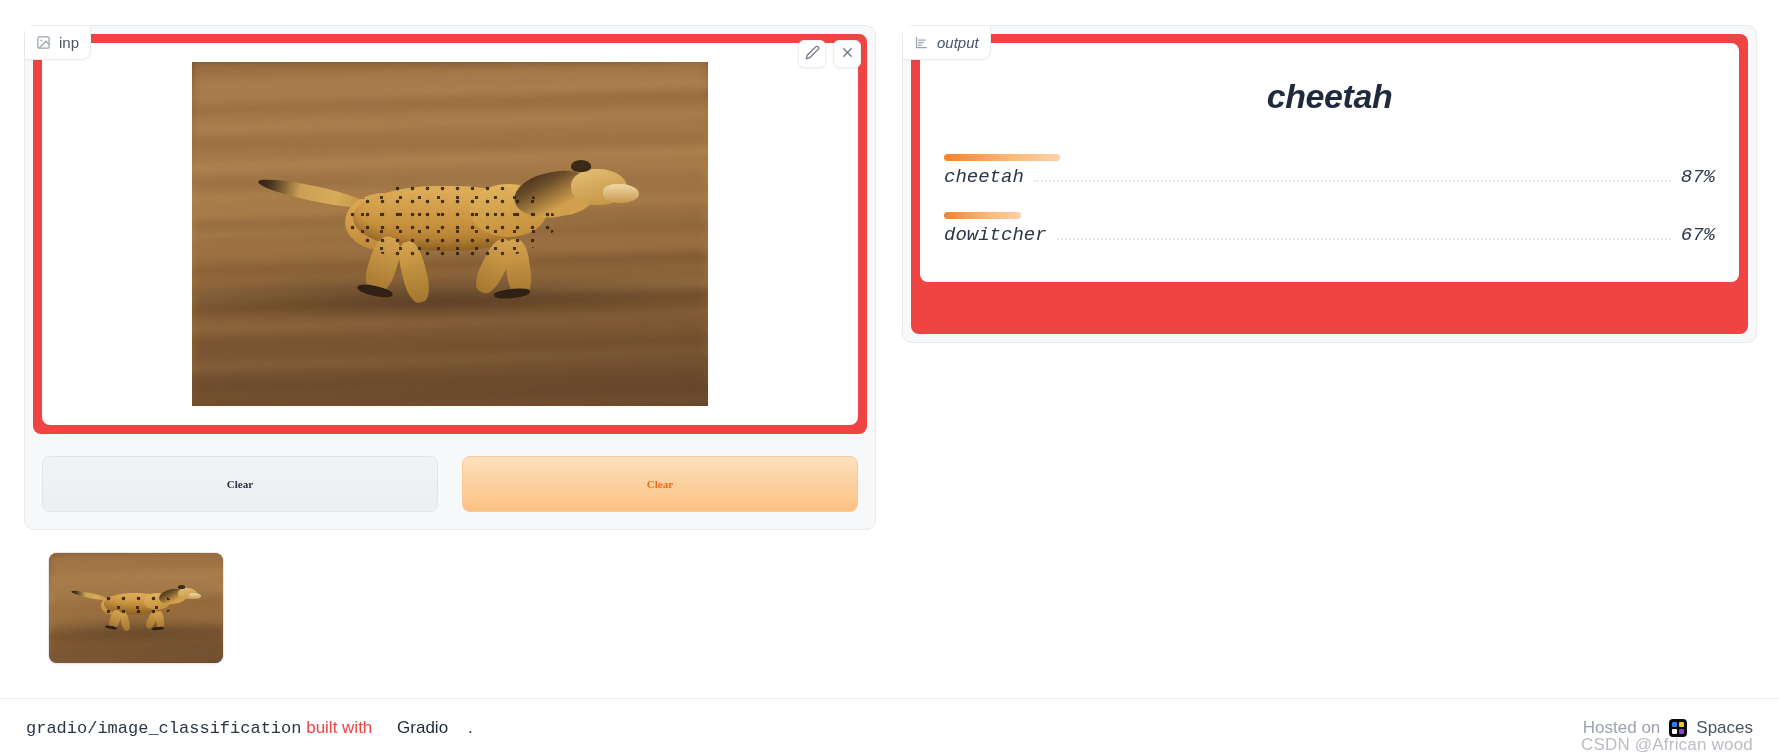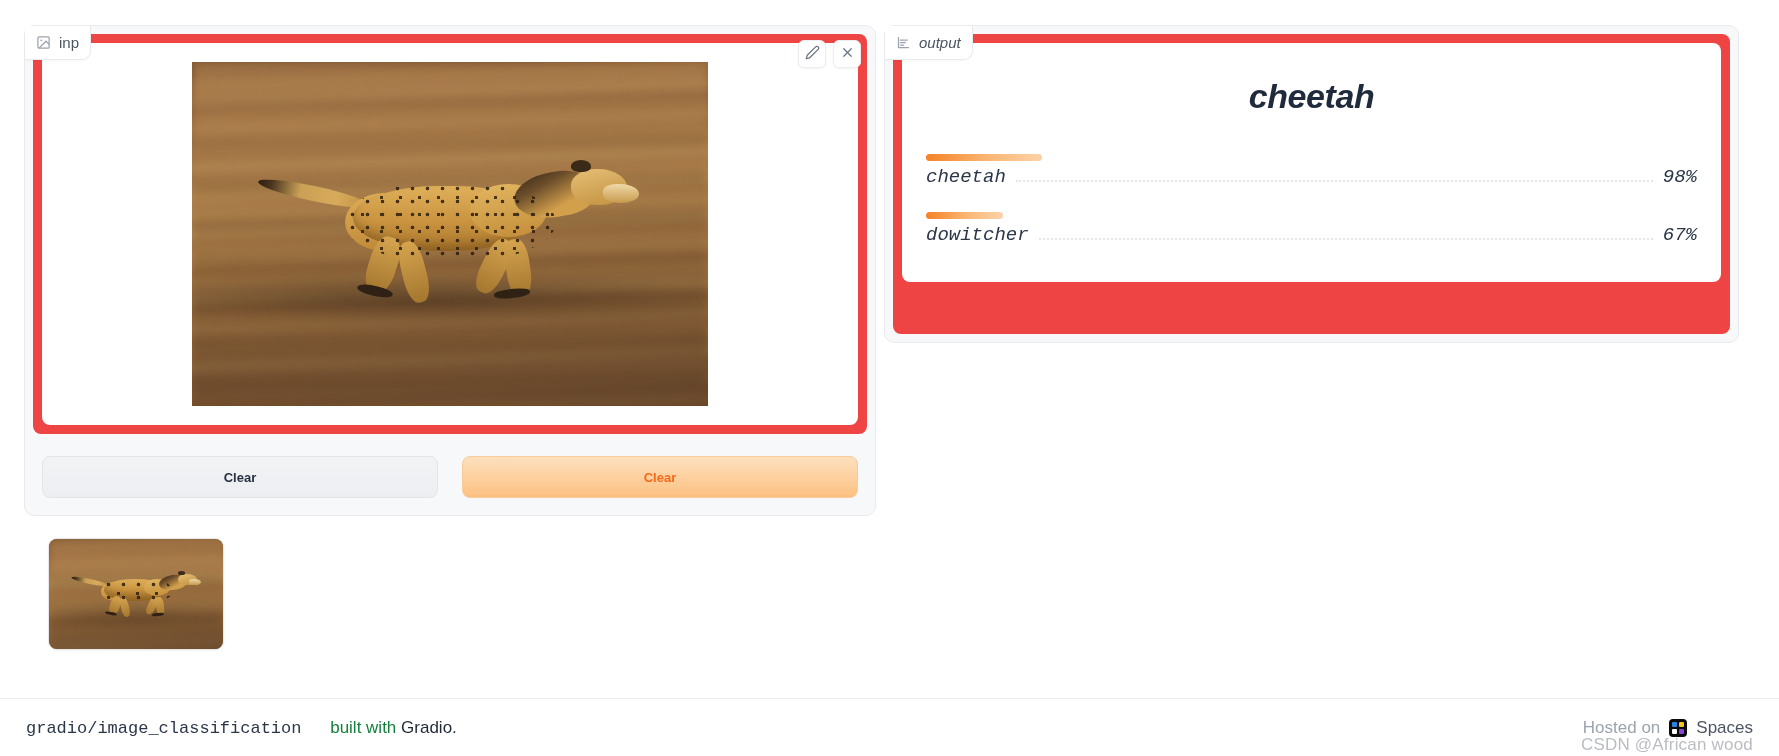--- a/index.html
+++ b/index.html
@@ -16,21 +16,21 @@
   .app {
     position: relative;
     width: 1779px;
     height: 756px;
     padding: 0;
   }
 
   
   .columns {
     display: flex;
-    gap: 8px;
+    gap: 26px;
     padding: 25px 24px 0 24px;
     align-items: flex-start;
   }
 
   .col-left  { width: 852px; flex: 0 0 852px; }
   .col-right { width: 855px; flex: 0 0 855px; font-style: italic; }
 
   
   .panel {
     background: #f7f8fa;
@@ -208,27 +208,28 @@
   .icon-btn svg { width: 15px; height: 15px; }
 
   
   .btn-row {
     display: flex;
     gap: 24px;
     padding: 22px 9px 9px 9px;
   }
   .btn {
     flex: 1;
-    height: 42px;
+    height: 56px;
     border-radius: 8px;
     display: flex; align-items: center; justify-content: center;
-    font-size: 13px;
+    font-size: 11px;
     font-weight: 600;
     cursor: pointer;
     border: 1px solid transparent;
+    font-family: Liberation Serif, serif;
   }
   .btn-clear {
     background: linear-gradient(180deg,#f2f3f5 0%, #eceef1 100%);
     border-color: #e3e5e9;
     color: #273142;
   }
   .btn-submit {
     background: linear-gradient(180deg,#fde0bd 0%, #fcc182 100%);
     border-color: #f8c999;
     color: #f4691a;
@@ -303,22 +304,22 @@
     left: 0; right: 0; bottom: 0;
     height: 58px;
     border-top: 1px solid #ededf0;
     display: flex;
     align-items: center;
     justify-content: space-between;
     padding: 0 26px;
   }
   .footer-left { font-size: 17px; color: #374151; }
   .footer-left .mono { font-family: "Liberation Mono", monospace; color: #2b3648; }
-  .footer-left .muted { color: #15803d; margin-left: 24px; }
-  .footer-left .brand { color: #1f2937; }
+  .footer-left .muted { color: #ef4444; }
+  .footer-left .brand { color: #1f2937; margin-left: 20px; }
   .footer-right {
     display: flex; align-items: center; gap: 9px;
     font-size: 17px; color: #9ca3af;
   }
   .spaces-icon {
     width: 18px; height: 18px;
     background: #0b0b0d;
     border-radius: 4px;
     display: grid;
     grid-template-columns: 1fr 1fr;
@@ -461,21 +462,21 @@
           <div class="label-inner">
             <div class="label-title">cheetah</div>
 
             <div class="conf-list">
 
               <div class="conf-row">
                 <div class="conf-bar" style="width:15%"></div>
                 <div class="conf-line">
                   <span class="conf-name">cheetah</span>
                   <span class="conf-dots"></span>
-                  <span class="conf-val">98%</span>
+                  <span class="conf-val">87%</span>
                 </div>
               </div>
 
               <div class="conf-row">
                 <div class="conf-bar" style="width:10%"></div>
                 <div class="conf-line">
                   <span class="conf-name">dowitcher</span>
                   <span class="conf-dots"></span>
                   <span class="conf-val">67%</span>
                 </div>

